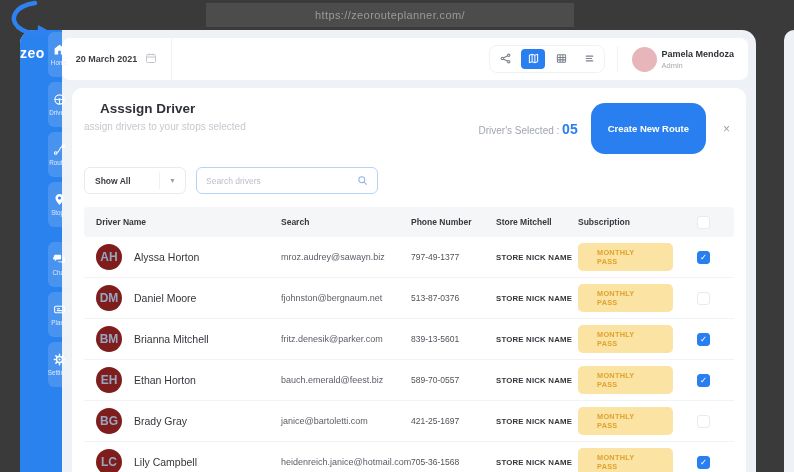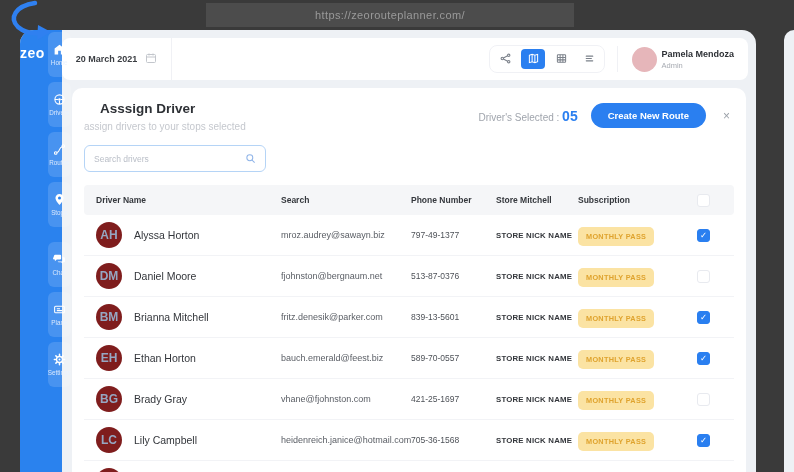--- a/index.html
+++ b/index.html
@@ -76,21 +76,21 @@
   .content { flex: 1; padding: 8px 10px 0 10px; overflow: hidden; }
   .card { background: #fff; border-radius: 10px 10px 0 0; height: 100%; padding: 13px 12px 0 12px; }
 
   .card-head { display: flex; align-items: flex-start; }
   .title { font-size: 13.5px; font-weight: bold; color: #2e3136; margin-left: 16px; }
   .subtitle { font-size: 10px; color: #c5c8ce; margin-top: 5px; }
   .head-right { margin-left: auto; display: flex; align-items: center; gap: 13px; margin-top: 2px; }
   .sel-label { font-size: 10px; color: #a0a5ad; }
   .sel-count { color: #2a7ff0; font-weight: bold; font-size: 14px; text-align: center; }
   .create-btn { background: #2a7ff0; color: #fff; font-size: 9.5px; font-weight: bold;
-                padding: 7px 17px; border-radius: 14px; border: none; cursor: pointer; }
+                padding: 20px 17px; border-radius: 14px; border: none; cursor: pointer; }
   .close-x { color: #9ba1a9; font-size: 12px; cursor: pointer; padding: 0 4px; }
 
   .filters { display: flex; gap: 10px; margin-top: 13px; }
   .dropdown { width: 102px; height: 27px; border: 1px solid #e8eaef; border-radius: 6px;
               display: flex; align-items: center; padding: 0 0 0 10px;
               font-size: 8.5px; font-weight: bold; color: #3a3d42; cursor: pointer; background:#fff; }
   .chev { margin-left: auto; color: #9aa0a8; font-size: 7px;
           border-left: 1px solid #eef0f3; padding: 5px 9px; }
   .search { width: 182px; height: 27px; border: 1px solid #b5d4f6; border-radius: 6px;
             display: flex; align-items: center; padding: 9px 9px; background:#fff; }
@@ -105,21 +105,21 @@
   .row { height: 41px; border-bottom: 1px solid #f2f3f6; background: #fff; }
 
   .c-name { display: flex; align-items: center; gap: 12px; font-size: 10.5px; color: #33363b; }
   .avatar { width: 26px; height: 26px; border-radius: 50%; background: #7f1d1d;
             color: #96a7c2; font-size: 12px; font-weight: bold;
             display: flex; align-items: center; justify-content: center; flex-shrink: 0; }
   .c-email { font-size: 9px; color: #5a5e65; }
   .c-phone { font-size: 8.5px; color: #4e5258; }
   .c-store { font-size: 7.8px; font-weight: bold; color: #33363b; letter-spacing: .2px; }
   .badge { display: inline-block; background: #fbe3a3; color: #dfa32e; font-size: 7.3px;
-           font-weight: bold; padding: 5px 8px; border-radius: 5px; letter-spacing: .3px; }
+           font-weight: bold; padding: 5px 19px; border-radius: 5px; letter-spacing: .3px; }
   .cb-wrap { display: flex; justify-content: center; }
   .checkbox { width: 13px; height: 13px; border-radius: 3px; border: 1px solid #e8eaef;
               background: #fff; cursor: pointer; display: flex;
               align-items: center; justify-content: center; }
   .checkbox.checked { background: #2a7ff0; border-color: #2a7ff0; }
   .checkbox.checked::after { content: "✓"; color: #fff; font-size: 8.5px; line-height: 1; }
 </style>
 </head>
 <body>
 
@@ -277,20 +277,24 @@
             <span class="sel-label">
               <span>Driver's Selected :</span>
               <span class="sel-count">05</span>
             </span>
             <button class="create-btn">Create New Route</button>
             <span class="close-x">×</span>
           </div>
         </div>
 
         <div class="filters">
+          <div class="dropdown">
+            <span>Show All</span>
+            <span class="chev">▼</span>
+          </div>
           <div class="search">
             <input type="text" placeholder="Search drivers" style="">
             <span>
               <svg width="11" height="11" viewBox="0 0 24 24" fill="none" stroke="#8fb4e8" stroke-width="2.2">
                 <circle cx="10.5" cy="10.5" r="6.5"></circle>
                   <path d="M15.5 15.5 L21 21"></path>
                 </svg>
             </span>
           </div>
         </div>
@@ -369,21 +373,21 @@
     <span class="cb-wrap">
                 <span class="checkbox checked"></span>
               </span>
   </div>
 
   <div class="row grid-cols">
     <span class="c-name">
       <span class="avatar">BG</span>
       <span>Brady Gray</span>
     </span>
-    <span class="c-email">vhane@fjohnston.com</span>
+    <span class="c-email">janice@bartoletti.com</span>
     <span class="c-phone">421-25-1697</span>
     <span class="c-store">STORE NICK NAME</span>
     <span>
       <span class="badge">MONTHLY PASS</span>
     </span>
     <span class="cb-wrap">
                 <span class="checkbox"></span>
               </span>
   </div>
 

